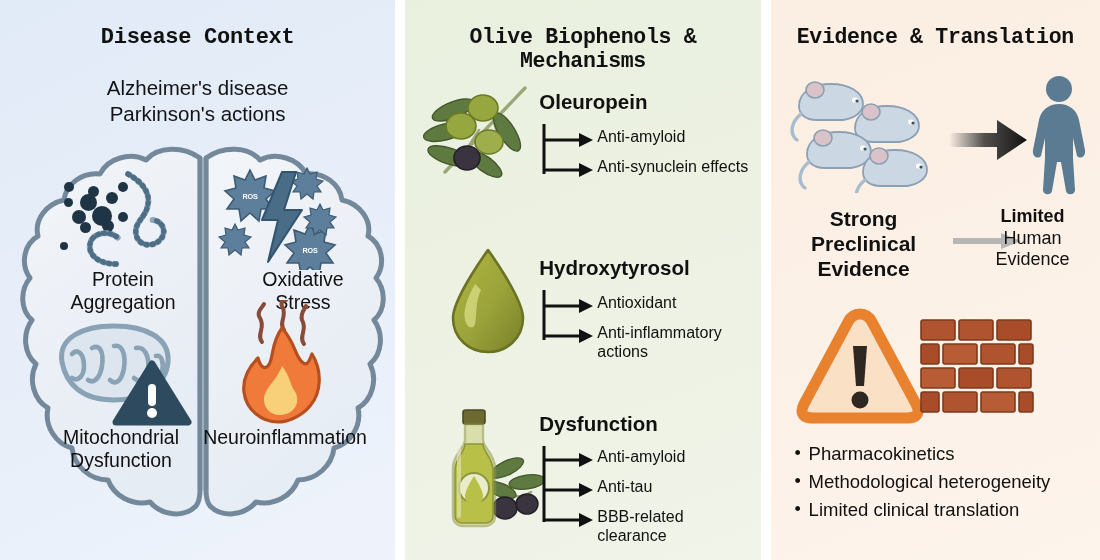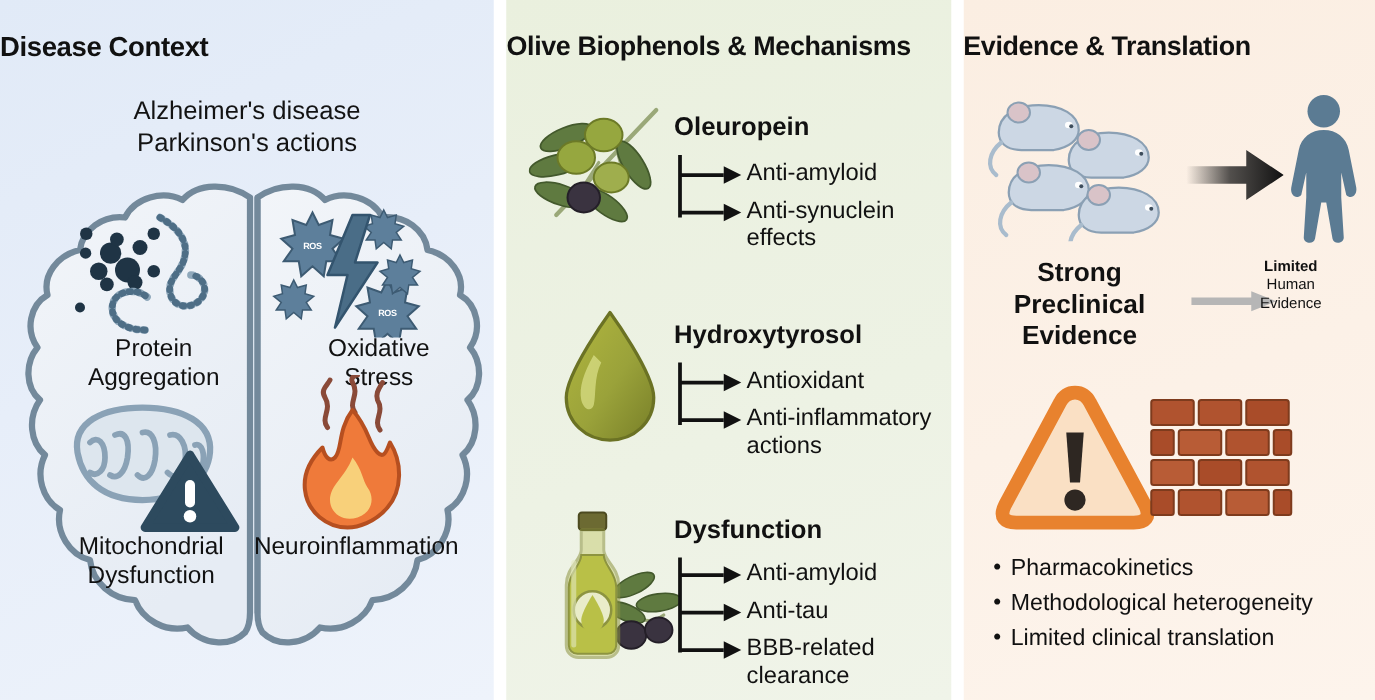--- a/index.html
+++ b/index.html
@@ -11,22 +11,23 @@
   }
   .board { position: relative; width: 1100px; height: 560px; display: flex; background:#fff; }
 
   .panel { position: relative; height: 560px; overflow: hidden; }
   .panel-left   { width: 396px; background: linear-gradient(155deg,#e1eaf7 0%,#e7eef9 45%,#eef3fb 100%); }
   .gap          { width: 10px; background:#fff; flex: none; }
   .panel-mid    { width: 356px; background: linear-gradient(160deg,#eaf0de 0%,#edf2e4 60%,#f0f4e9 100%); }
   .panel-right  { width: 330px; background: linear-gradient(160deg,#fbeee2 0%,#fcf1e7 55%,#fdf4ec 100%); }
 
   .ptitle {
-    font-weight:bold; color:#111;
+    text-align:center; font-weight:bold; color:#111;
     letter-spacing:-0.3px;
+    font-family:Liberation Mono, monospace;
   }
   .ptitle-l { font-size:22px; margin-top:25px; }
   .ptitle-m { font-size:21.5px; margin-top:25px; }
   .ptitle-r { font-size:21.5px; margin-top:25px; }
 
   .disease-list {
     text-align:center; font-size:20.5px; color:#131313;
     line-height:1.28; margin-top:25px;
   }
 
@@ -48,29 +49,29 @@
   .burst .btxt {
     position:absolute; inset:0; display:flex; align-items:center; justify-content:center;
     font-size:7.2px; font-weight:bold; color:#ffffff; letter-spacing:-0.2px;
   }
 
   
   .cmp { position:absolute; left:0; width:356px; }
   .cmp-icon { position:absolute; }
   .cmp-name { position:absolute; font-size:20.5px; font-weight:bold; color:#111; }
   .cmp-branch { position:absolute; }
-  .cmp-eff { position:absolute; font-size:19px; color:#111; line-height:1.16; }
+  .cmp-eff { position:absolute; font-size:16px; color:#111; line-height:1.16; }
 
   
   .r-abs { position:absolute; }
   .evid-strong {
     position:absolute; text-align:center; font-size:21px; font-weight:bold;
     color:#111; line-height:1.2;
   }
-  .evid-lim { position:absolute; text-align:center; font-size:12px; color:#111; line-height:1.2; }
+  .evid-lim { position:absolute; text-align:center; font-size:18px; color:#111; line-height:1.2; }
   .evid-lim b { font-weight:bold; }
   .bullets { position:absolute; left:24px; top:440px; width:300px; }
   .bullet { display:flex; align-items:flex-start; font-size:18.5px; color:#111;
             line-height:1.5; }
   .bullet .dot { width:14px; flex:none; font-size:18px; line-height:1.5; }
 </style>
 </head>
 <body>
 
 <div class="board">

